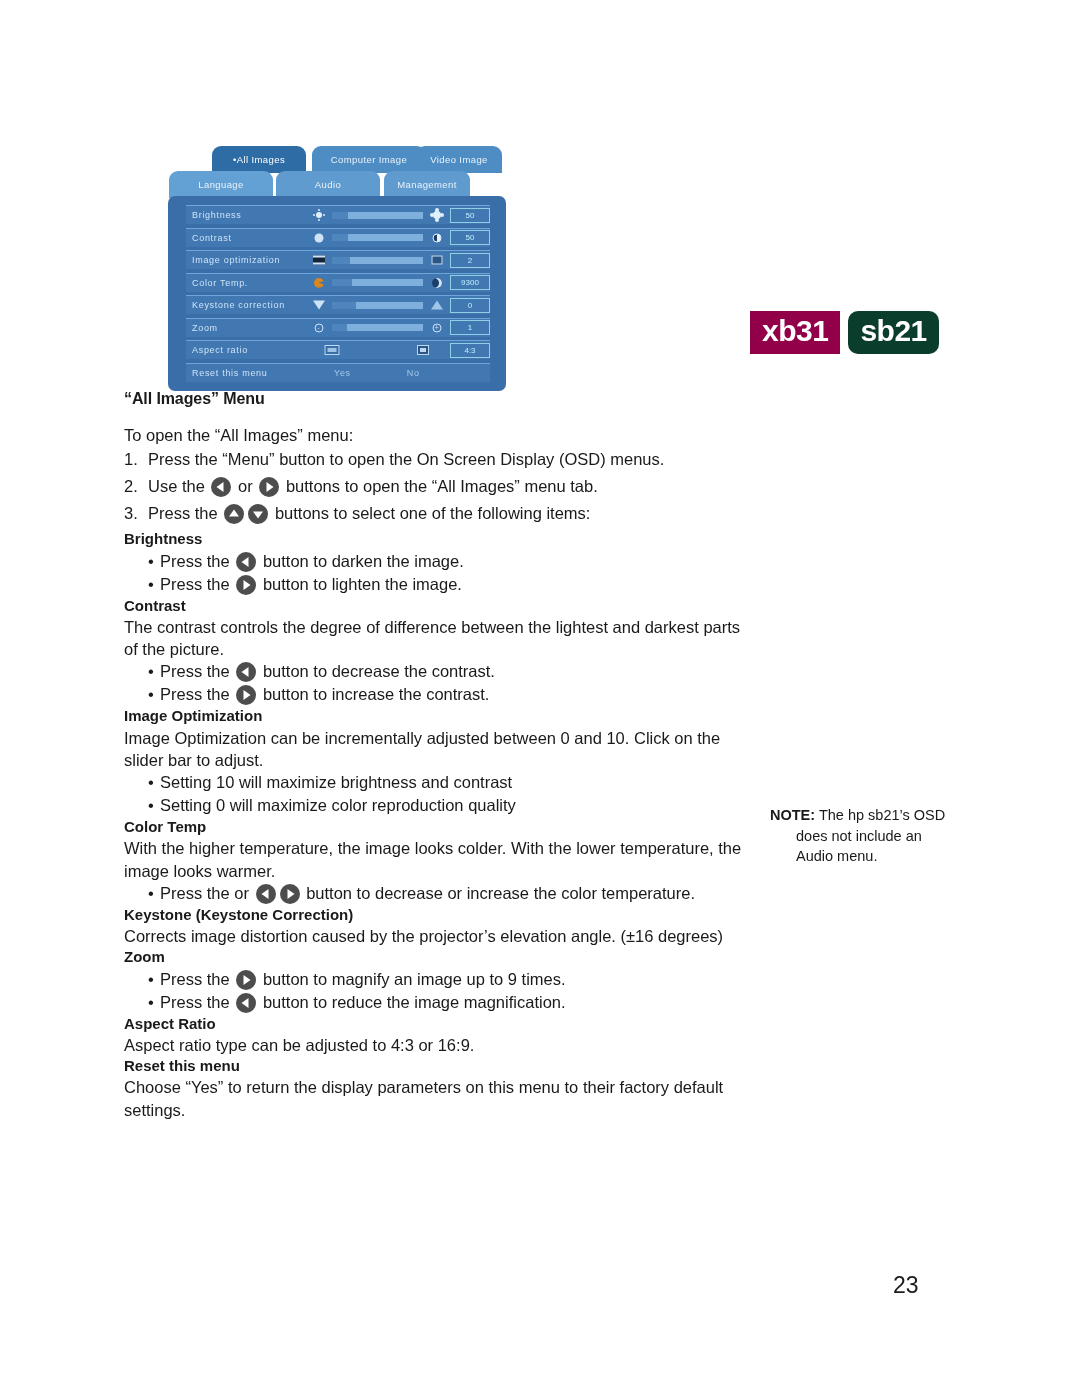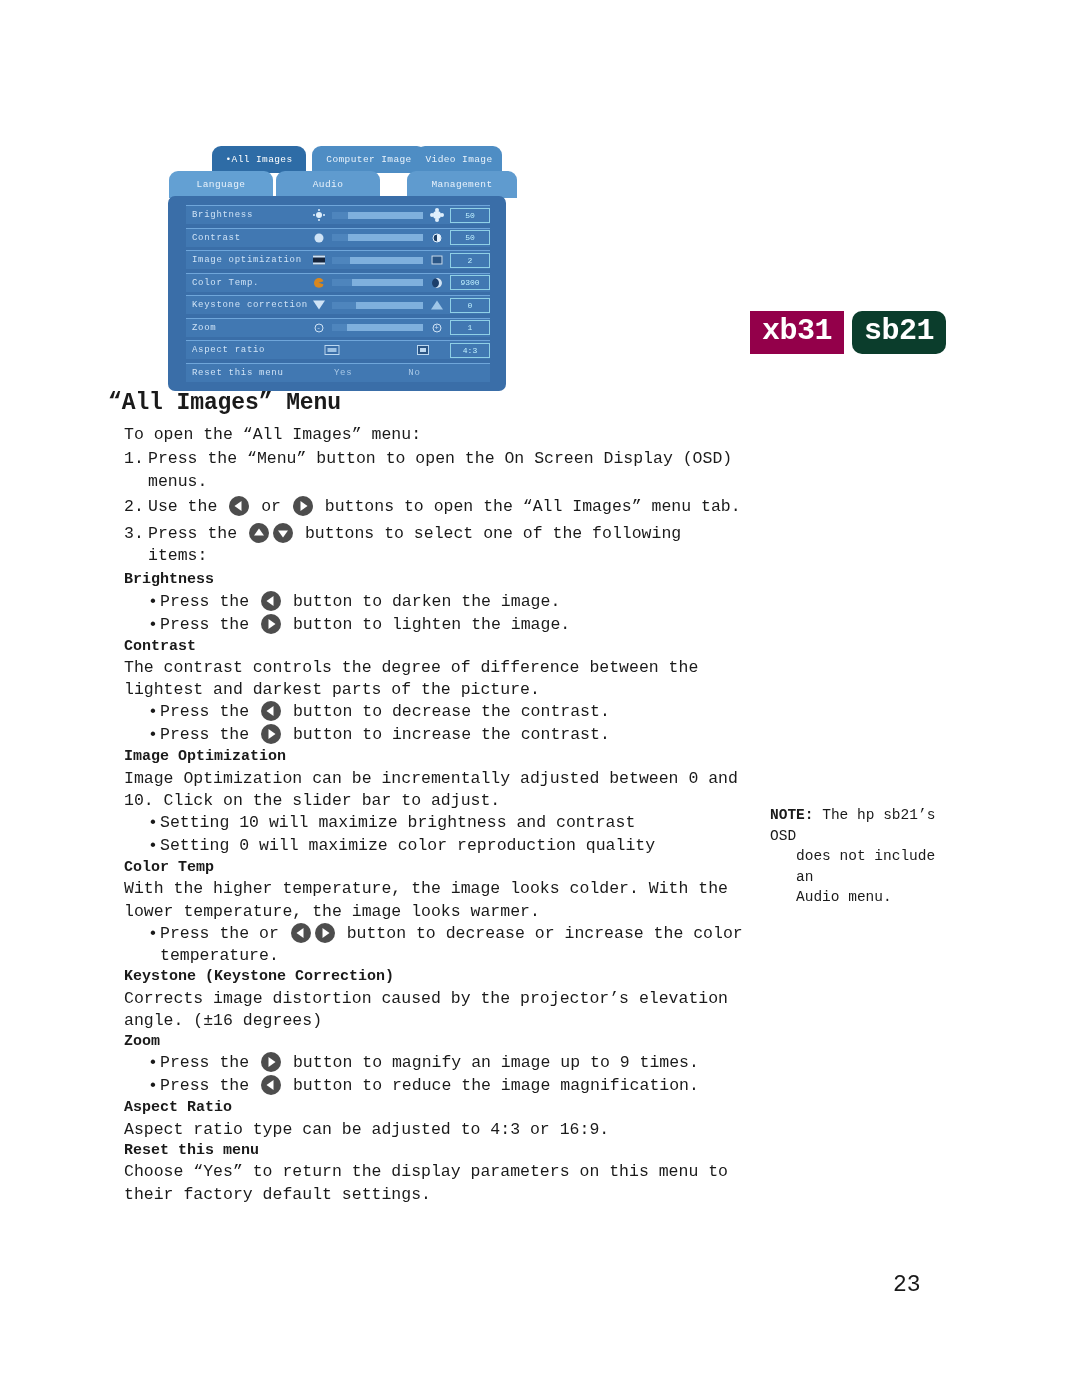--- a/index.html
+++ b/index.html
@@ -10,21 +10,20 @@
   body {
     font-family: "Liberation Sans", sans-serif;
     color: #1a1a1a;
   }
   .page {
     position: relative;
     width: 1080px;
     height: 1397px;
     background: #ffffff;
     overflow: hidden;
-    font-family: Liberation Mono, monospace;
   }
 
   
   .osd {
     position: absolute;
     left: 166px;
     top: 143px;
     width: 342px;
     height: 248px;
   }
@@ -56,21 +55,21 @@
   }
   .tab.inactive1 { background: #4e8dc4; }
   .tab.inactive2 { background: #5f9bcf; }
   .tab.lang     { background: #63a0d3; }
 
   .tab-t1 { left: 46px;  width: 94px; }
   .tab-t2 { left: 146px; width: 114px; }
   .tab-t3 { left: 250px; width: 86px; }
   .tab-t4 { left: 3px;   width: 104px; }
   .tab-t5 { left: 110px; width: 104px; }
-  .tab-t6 { left: 218px; width: 110px; margin-left: 23px; }
+  .tab-t6 { left: 218px; width: 86px; }
 
   .osd-body {
     position: absolute;
     left: 2px;
     top: 53px;
     width: 338px;
     height: 195px;
     background: #3a6ea8;
     border-radius: 7px;
     box-sizing: border-box;
@@ -283,23 +282,23 @@
     color: #ffffff;
     padding: 3px 12px 6px 12px;
     letter-spacing: -0.5px;
   }
   .badge-xb31 { background: #93004a; border-radius: 0; }
   .badge-sb21 { background: #0b3d2c; border-radius: 10px; margin-left: 8px; }
 
   
   .h1 {
     position: absolute;
-    left: 108px;
+    left: 124px;
     top: 390px;
-    font-size: 23px;
+    font-size: 16px;
     font-weight: bold;
     letter-spacing: -0.1px;
   }
   .content {
     position: absolute;
     left: 124px;
     top: 424px;
     width: 620px;
     font-size: 16.5px;
     line-height: 1.35;

